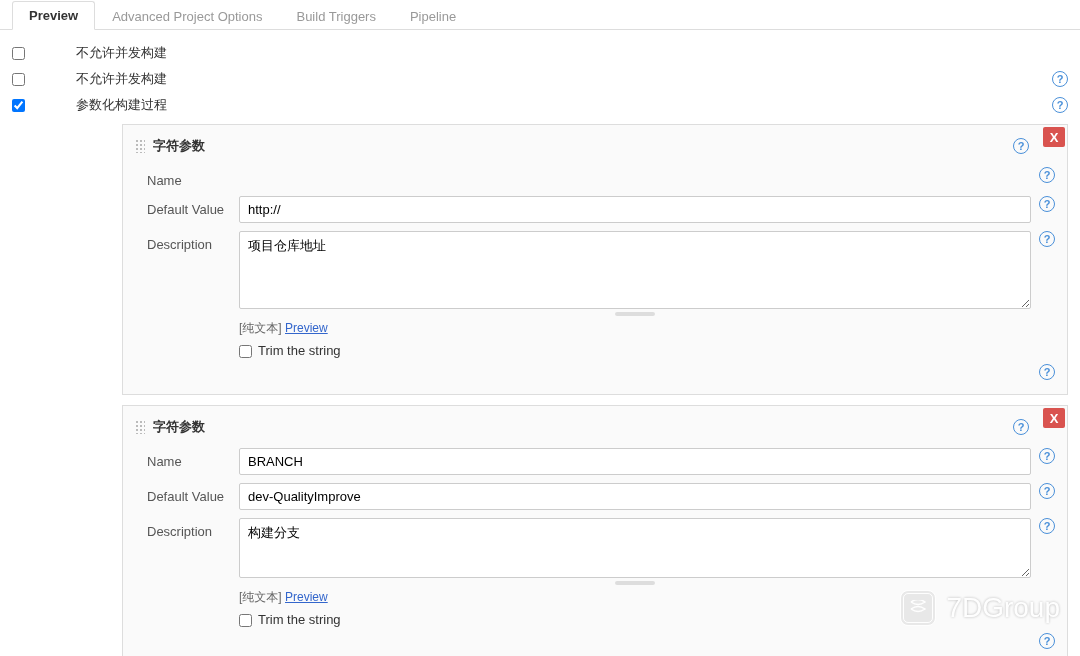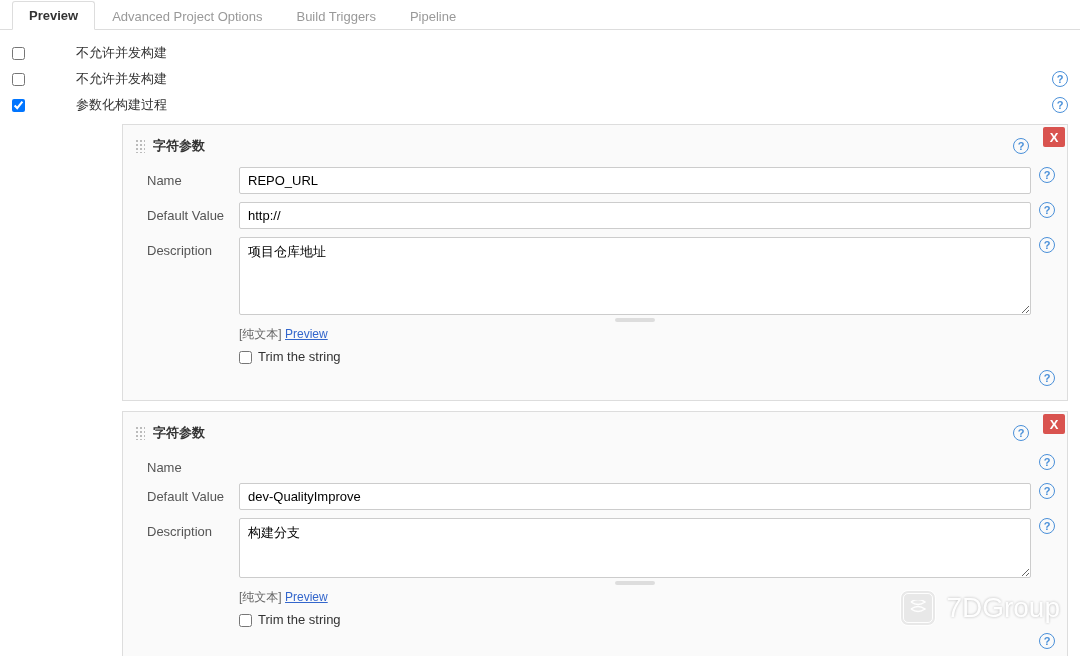--- a/index.html
+++ b/index.html
@@ -192,21 +192,20 @@
 
     <div class="param-block">
       <div class="remove-btn">X</div>
       <div class="param-header">
         <div class="drag-handle"></div>
         <span class="param-title">字符参数</span>
         <span class="help-icon" style="margin-right:26px">?</span>
       </div>
       <div class="form-row">
         <div class="form-label">Name</div>
-        <div class="form-input-wrap"><input class="form-input" value="REPO_URL" style=""></div>
         <span class="help-icon">?</span>
       </div>
       <div class="form-row">
         <div class="form-label">Default Value</div>
         <div class="form-input-wrap"><input class="form-input" value="http://" style=""></div>
         <span class="help-icon">?</span>
       </div>
       <div class="form-row">
         <div class="form-label">Description</div>
         <div class="form-input-wrap">
@@ -234,20 +233,21 @@
 
     <div class="param-block">
       <div class="remove-btn">X</div>
       <div class="param-header">
         <div class="drag-handle"></div>
         <span class="param-title">字符参数</span>
         <span class="help-icon" style="margin-right:26px">?</span>
       </div>
       <div class="form-row">
         <div class="form-label">Name</div>
+        <div class="form-input-wrap"><input class="form-input" value="BRANCH" style=""></div>
         <span class="help-icon">?</span>
       </div>
       <div class="form-row">
         <div class="form-label">Default Value</div>
         <div class="form-input-wrap"><input class="form-input" value="dev-QualityImprove" style=""></div>
         <span class="help-icon">?</span>
       </div>
       <div class="form-row">
         <div class="form-label">Description</div>
         <div class="form-input-wrap">

